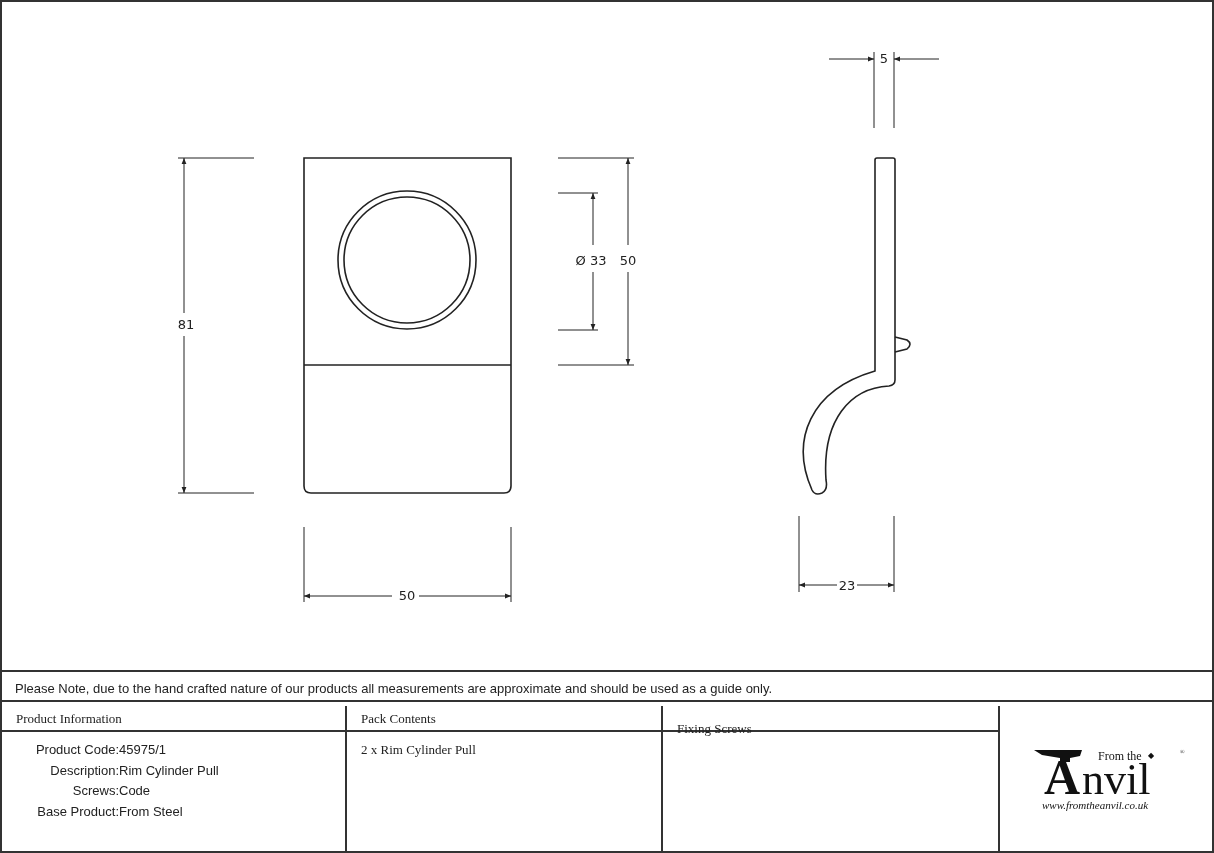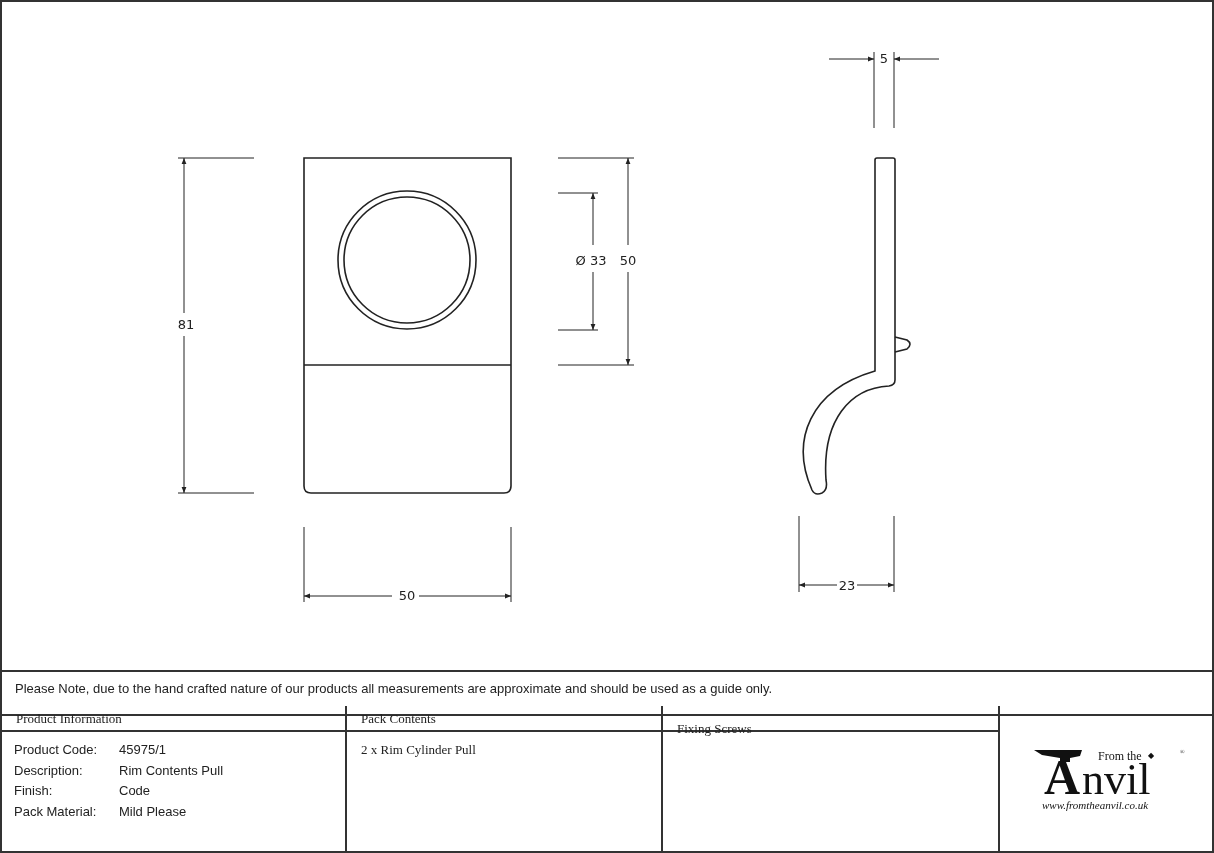--- a/index.html
+++ b/index.html
@@ -2,28 +2,28 @@
 <html><head>
 <meta charset="utf-8">
 <style>
   html, body { margin: 0; padding: 0; background: #ffffff; }
   body { width: 1214px; height: 853px; position: relative; overflow: hidden;
          font-family: "Liberation Sans", "DejaVu Sans", sans-serif; color: #222; }
   .sheet { position: absolute; left: 0; top: 0; width: 1214px; height: 853px;
            box-sizing: border-box; border: 2px solid #333; border-right-width: 2px; }
   .drawing { position: absolute; left: 0; top: 0; }
   .dim-text { font-family: "DejaVu Sans", sans-serif; font-size: 13px; fill: #222; }
-  .note-row { position: absolute; left: 2px; top: 670px; width: 1210px; height: 46px;
+  .note-row { position: absolute; left: 2px; top: 670px; width: 1210px; height: 32px;
               border-top: 2px solid #333; border-bottom: 2px solid #333; box-sizing: border-box; }
   .note-text { position: absolute; left: 13px; top: 9px; font-size: 13px; }
   .cell { position: absolute; box-sizing: border-box; font-size: 13px; font-family: Liberation Serif, serif; }
   .hdr { border-bottom: 2px solid #333; }
   .vline { position: absolute; width: 2px; background: #333; }
   .kv { position: absolute; left: 14px; font-size: 13px; }
-  .kv .k { display: inline-block; width: 105px; }
+  .kv .k { display: inline-block; width: 105px; text-align: right; }
   .logo { position: absolute; left: 1030px; top: 742px; width: 160px; height: 80px; }
 </style>
 </head>
 <body>
 
 <div class="sheet"></div>
 
 <svg class="drawing" width="1214" height="670">
   <defs>
     <marker id="arr" viewBox="0 0 10 10" refX="10" refY="5" markerWidth="8" markerHeight="6" orient="auto-start-reverse">
@@ -106,27 +106,27 @@
   <span class="cell" style="left:677px;top:721px;">Fixing Screws</span>
 
   <div class="vline" style="left:345px;top:706px;height:147px;"></div>
   <div class="vline" style="left:661px;top:706px;height:147px;"></div>
   <div class="vline" style="left:998px;top:706px;height:147px;"></div>
 
   <div class="kv" style="top:742px;">
     <span class="k">Product Code:</span><span>45975/1</span>
   </div>
   <div class="kv" style="top:763px;">
-    <span class="k">Description:</span><span>Rim Contents Pull</span>
+    <span class="k">Description:</span><span>Rim Cylinder Pull</span>
   </div>
   <div class="kv" style="top:783px;">
-    <span class="k">Finish:</span><span>Code</span>
+    <span class="k">Screws:</span><span>Code</span>
   </div>
   <div class="kv" style="top:804px;">
-    <span class="k">Pack Material:</span><span>Mild Please</span>
+    <span class="k">Base Product:</span><span>From Steel</span>
   </div>
 
   <span class="cell" style="left:361px;top:742px;">2 x Rim Cylinder Pull</span>
 
   <svg class="logo" viewBox="0 0 160 80">
     <g>
       <path d="M4,8 L52,8 L50,14 L40,16 L40,20 L30,20 L30,16 L12,13 Z" fill="#111"></path>
     </g>
     <text x="14" y="52" font-family="Liberation Serif, serif" font-size="50" font-weight="bold" fill="#111">A</text>
     <text x="68" y="18" font-family="Liberation Serif, serif" font-size="12" fill="#111">From the</text>

